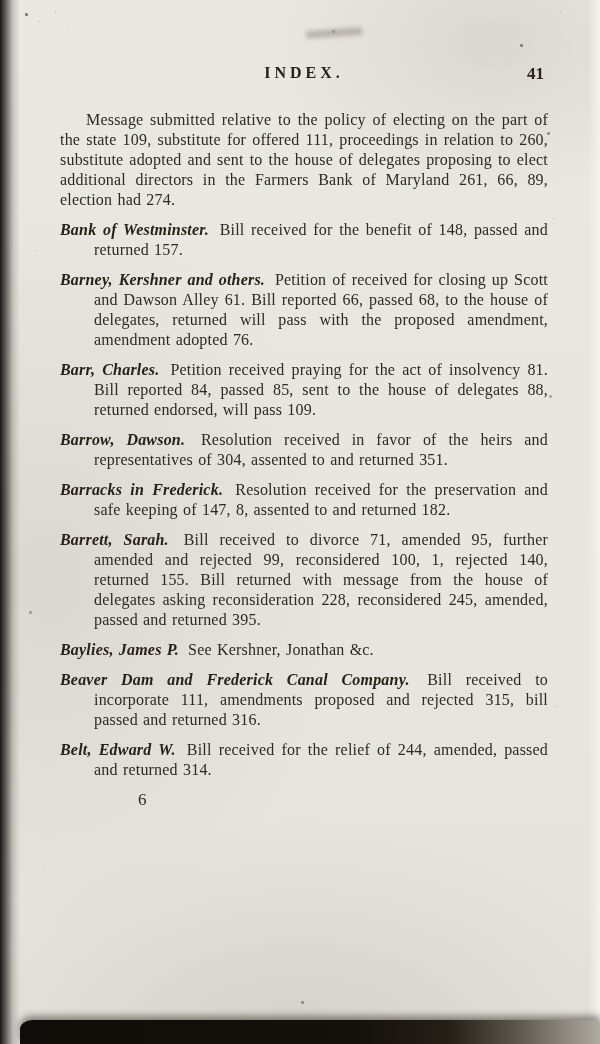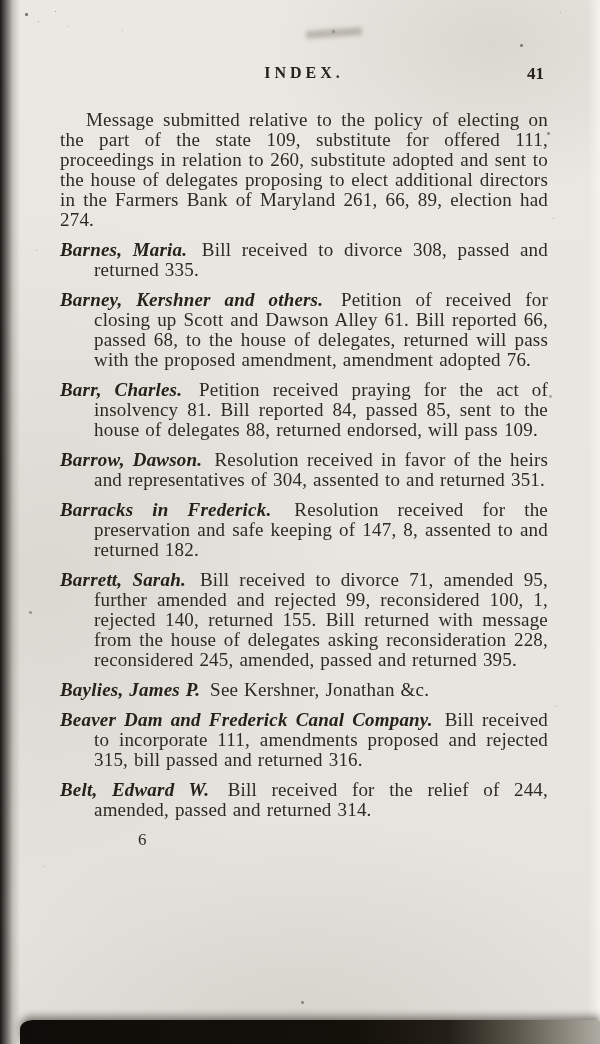--- a/index.html
+++ b/index.html
@@ -87,21 +87,21 @@
   .pagenum {
     position: absolute; right: 4px; top: 0;
     font-weight: 700; font-size: 17px; color: #27231c; margin-left: 36px;
   }
 
   .entry {
     margin: 0 0 10px 0;
     padding-left: 34px;
     text-indent: -34px;
     text-align: justify;
-    font-size: 19px;
+    font-size: 16px;
     line-height: 20px;
     word-spacing: 1px;
     letter-spacing: 0.2px;
   }
   .entry.continuation {
     padding-left: 0;
     text-indent: 26px;
   }
   .term {
     font-style: italic;
@@ -130,22 +130,22 @@
   <div class="content">
 
     <div class="header">
       <span class="title">INDEX.</span>
       <span class="pagenum">41</span>
     </div>
 
     <p class="entry continuation"><span>Message submitted relative to the policy of electing on the part of the state 109, substitute for offered 111, proceedings in relation to 260, substitute adopted and sent to the house of delegates proposing to elect additional directors in the Farmers Bank of Maryland 261, 66, 89, election had 274.</span></p>
 
 
+    <p class="entry"><span class="term">Bank of Westminster.</span> <span>Bill received for the benefit of 148, passed and returned 157.</span></p>
 
-    <p class="entry"><span class="term">Barnes, Maria.</span> <span>Bill received to divorce 308, passed and returned 335.</span></p>
 
     <p class="entry"><span class="term">Barney, Kershner and others.</span> <span>Petition of received for closing up Scott and Dawson Alley 61. Bill reported 66, passed 68, to the house of delegates, returned will pass with the proposed amendment, amendment adopted 76.</span></p>
 
     <p class="entry"><span class="term">Barr, Charles.</span> <span>Petition received praying for the act of insolvency 81. Bill reported 84, passed 85, sent to the house of delegates 88, returned endorsed, will pass 109.</span></p>
 
     <p class="entry"><span class="term">Barrow, Dawson.</span> <span>Resolution received in favor of the heirs and representatives of 304, assented to and returned 351.</span></p>
 
     <p class="entry"><span class="term">Barracks in Frederick.</span> <span>Resolution received for the preservation and safe keeping of 147, 8, assented to and returned 182.</span></p>
 
     <p class="entry"><span class="term">Barrett, Sarah.</span> <span>Bill received to divorce 71, amended 95, further amended and rejected 99, reconsidered 100, 1, rejected 140, returned 155. Bill returned with message from the house of delegates asking reconsideration 228, reconsidered 245, amended, passed and returned 395.</span></p>

